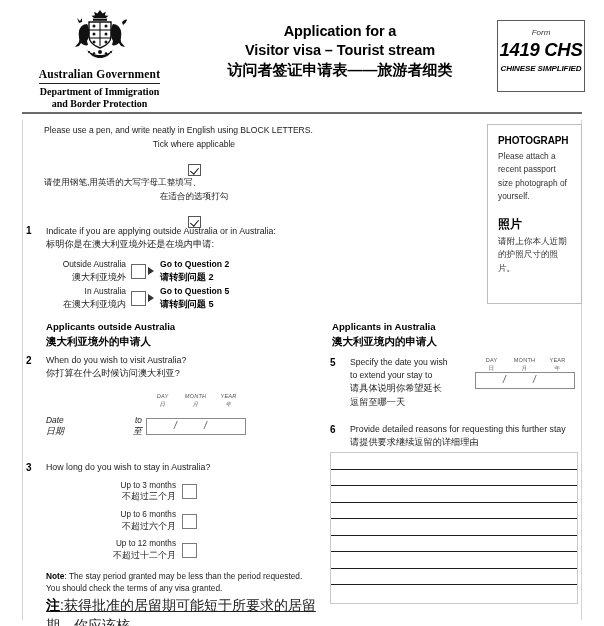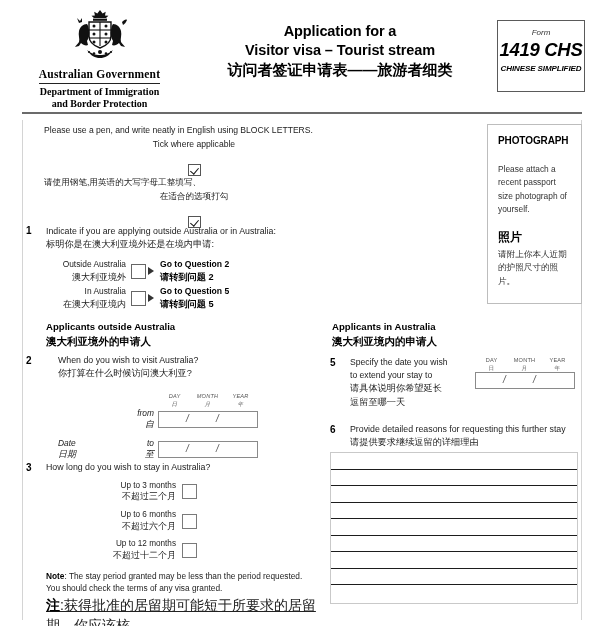--- a/index.html
+++ b/index.html
@@ -163,21 +163,21 @@
     height: 180px;
     border: 1px solid #bdbdbd;
     box-sizing: border-box;
     padding: 10px 10px 0 10px;
     background: #fff;
   }
   .photo-title {
     font-size: 10px;
     font-weight: bold;
     color: #000;
-    margin-bottom: 17px;
+    margin-bottom: 4px;
     letter-spacing: -.1px;
   }
   .photo-text {
     font-size: 8.4px;
     line-height: 1.58;
     color: #333;
   }
   .photo-title-cn {
     font-size: 12px;
     font-weight: bold;
@@ -256,21 +256,21 @@
     font-weight: bold;
     color: #000;
     line-height: 1.42;
   }
 
   #secLeft { position: absolute; left: 46px; top: 320px; }
   #secRight { position: absolute; left: 332px; top: 320px; }
 
   
   #q2num { left: 26px; top: 355px; }
-  #q2 { position: absolute; left: 46px; top: 354px; width: 280px; margin-left: 12px; }
+  #q2 { position: absolute; left: 46px; top: 354px; width: 280px; }
 
   .datehdr {
     display: flex;
     font-size: 5.6px;
     color: #555;
     text-align: center;
     letter-spacing: .2px;
   }
   .datehdr span { display: block; }
   .datehdr .dcol { width: 33px; line-height: 1.45; }
@@ -504,27 +504,20 @@
           <div class="dcol">
             <span>MONTH</span>
             <span>月</span>
           </div>
           <div class="dcol">
             <span>YEAR</span>
             <span>年</span>
           </div>
         </div>
 
-        <div style="display:flex; align-items:center;">
-          <div style="width:44px; text-align:right; padding-right:4px;">
-            <div class="dr-label-en">from</div>
-            <div class="dr-label-cn">自</div>
-          </div>
-          <div class="date-input-box"></div>
-        </div>
 
         <div style="display:flex; align-items:center; margin-top:7px;">
           <div style="width:44px; text-align:right; padding-right:4px;">
             <div class="dr-label-en">to</div>
             <div class="dr-label-cn">至</div>
           </div>
           <div class="date-input-box"></div>
         </div>
       </div>
     </div>

